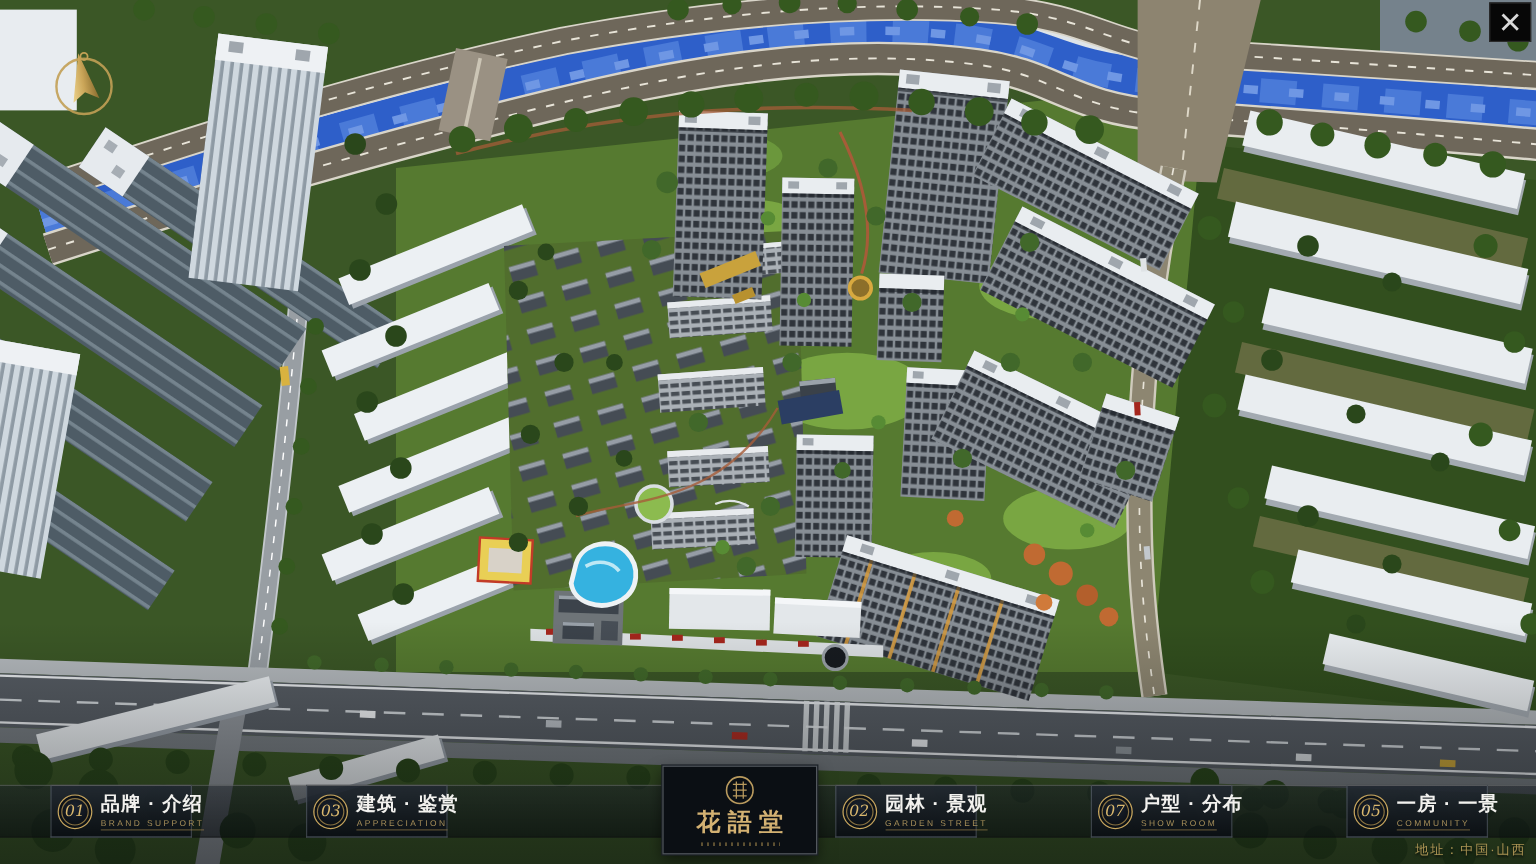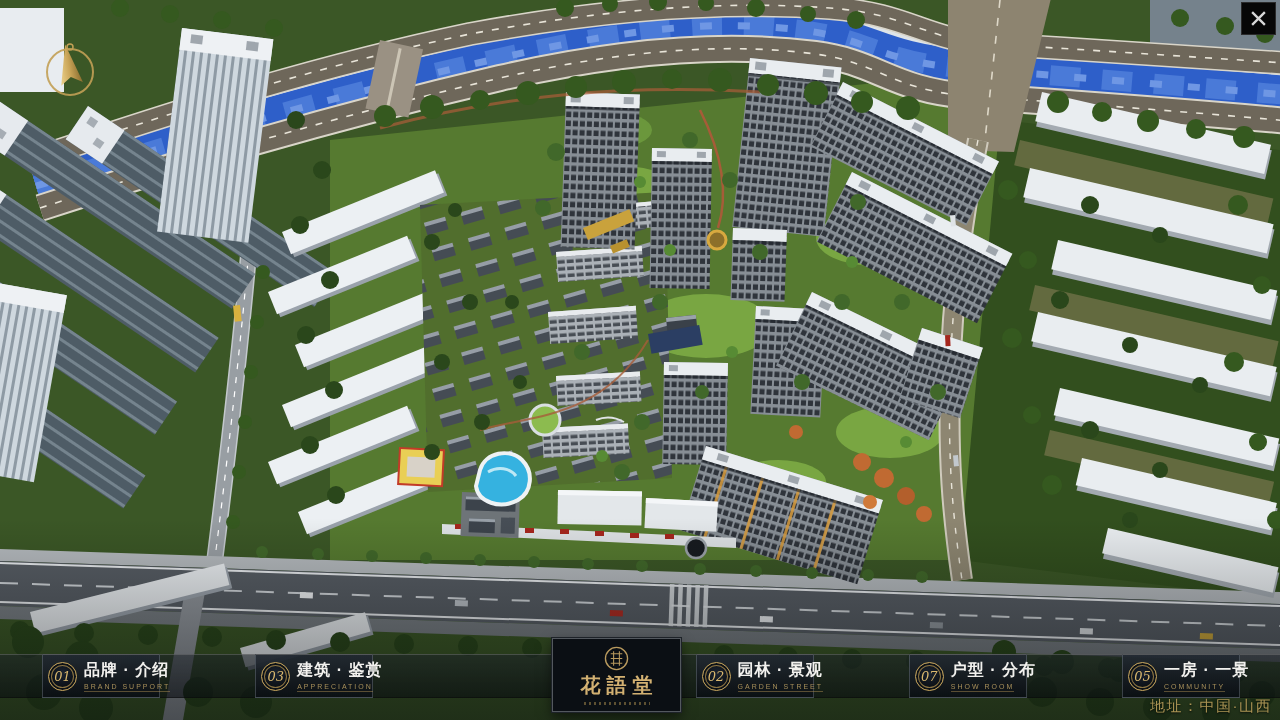--- a/index.html
+++ b/index.html
@@ -34,21 +34,21 @@
   .logo-spacer{flex:0 0 132px;height:1px;}
 
   .logo-panel{position:absolute;left:552px;bottom:8px;width:129px;height:74px;box-sizing:border-box;
               background:#0b0f14;border:1px solid #53585e;box-shadow:0 0 0 1px #1d2228,0 5px 12px rgba(0,0,0,.55);
               display:flex;flex-direction:column;align-items:center;justify-content:center;cursor:pointer;z-index:5;}
   .logo-title{color:#d3b172;font-family:"DejaVu Serif","Liberation Serif",serif;font-weight:bold;
               font-size:20px;letter-spacing:6px;margin-top:1px;text-indent:6px;}
   .logo-sub{width:66px;height:3px;margin-top:3px;opacity:.65;
             background:repeating-linear-gradient(90deg,#8a7342 0 2px,transparent 2px 5px);}
 
-  .address{position:absolute;right:8px;bottom:4px;color:#ab9454;font-size:15px;letter-spacing:1.5px;
+  .address{position:absolute;right:8px;bottom:4px;color:#ab9454;font-size:11px;letter-spacing:1.5px;
            text-shadow:0 1px 2px rgba(0,0,0,.8);margin-top:41px;}
 </style>
 </head>
 <body>
 
 <div class="viewport">
 <svg viewBox="0 0 1280 720">
   <defs>
     <pattern id="win" width="7" height="9" patternUnits="userSpaceOnUse">
       <rect width="7" height="9" fill="#878e95"></rect>

